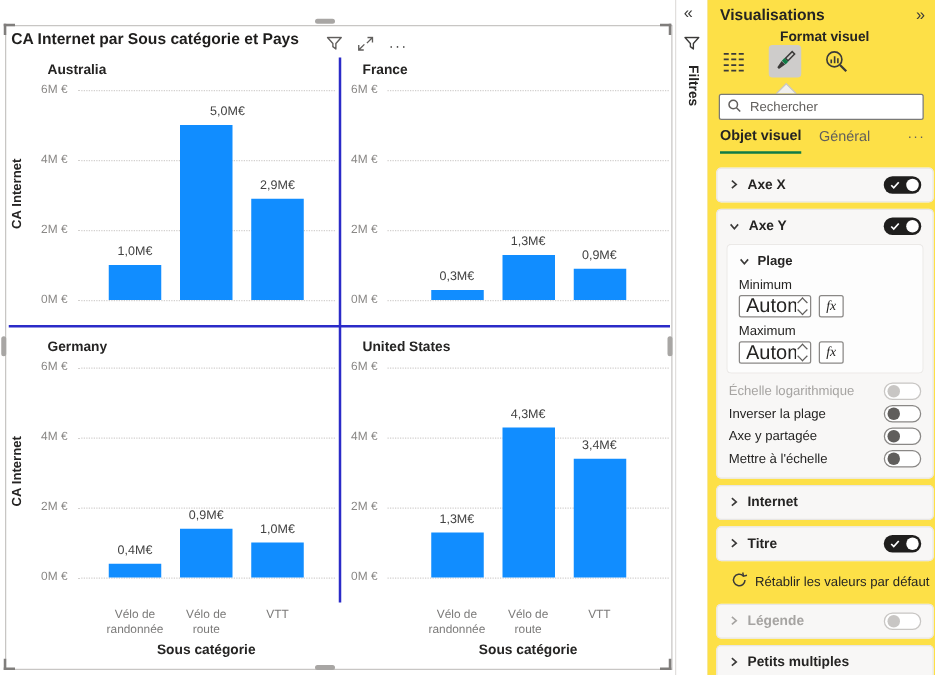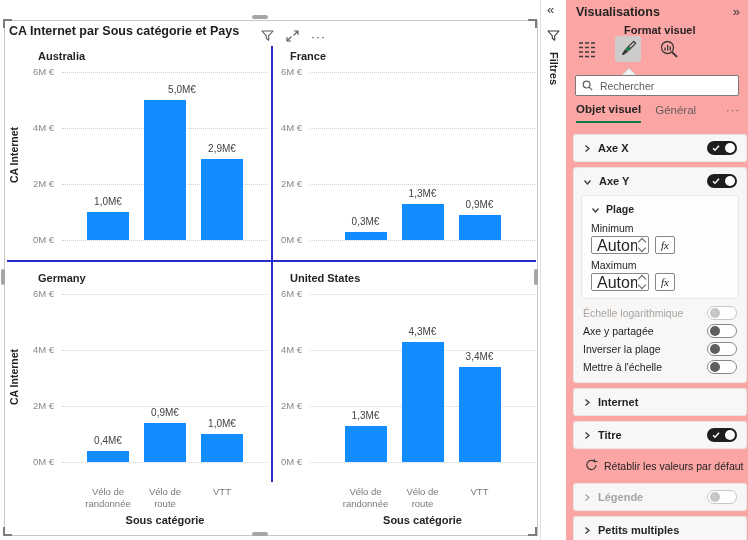--- a/index.html
+++ b/index.html
@@ -27,21 +27,21 @@
   .bar-label{position:absolute;font-size:10px;color:#424242;text-align:center;white-space:nowrap;}
   .cat-label{position:absolute;font-size:9.5px;color:#7b7a79;text-align:center;line-height:12px;}
   .axis-title{position:absolute;font-size:11px;font-weight:600;color:#252423;text-align:center;}
   .y-title{position:absolute;width:120px;font-size:10.5px;font-weight:600;color:#252423;text-align:center;transform:rotate(-90deg);}
   
   #filters-strip{position:absolute;left:540px;top:0;width:25px;height:540px;background:#fff;border-left:1px solid #e1dfdd;border-right:1px solid #e1dfdd;}
   #filters-strip .collapse{position:absolute;left:6px;top:2px;font-size:13px;color:#3b3a39;cursor:pointer;}
   #filters-strip .funnel{position:absolute;left:6px;top:28px;}
   #filters-strip .vtext{position:absolute;left:7px;top:52px;writing-mode:vertical-rl;font-size:11px;font-weight:600;color:#252423;}
   
-  #viz-pane{position:absolute;left:566px;top:0;width:182px;height:540px;background:#fca5a5;}
+  #viz-pane{position:absolute;left:566px;top:0;width:182px;height:540px;background:#fde047;}
   .pane-header{position:absolute;left:10px;top:4px;right:8px;display:flex;justify-content:space-between;align-items:center;}
   .pane-title{font-size:12.5px;font-weight:700;color:#252423;}
   .pane-expand{font-size:13px;color:#3b3a39;cursor:pointer;}
   .pane-sub{position:absolute;left:10px;top:24px;font-size:11px;font-weight:600;color:#252423;padding-left:48px;}
   .icon-row{position:absolute;left:8px;top:36px;display:flex;align-items:center;gap:15px;}
   .icon-btn{width:26px;height:26px;display:flex;align-items:center;justify-content:center;border-radius:3px;cursor:pointer;}
   .icon-btn.selected{background:#cecccb;}
   .notch{position:absolute;left:54px;top:62px;}
   .searchbox{position:absolute;left:9px;top:75px;width:164px;height:21px;background:#fff;border:1px solid #7a7a78;border-radius:2px;display:flex;align-items:center;padding:0 6px;box-sizing:border-box;gap:5px;}
   .searchbox input{border:0;outline:0;flex:1;font-size:10.5px;font-family:"Liberation Sans",sans-serif;color:#252423;background:transparent;}
@@ -342,28 +342,28 @@
         </div>
 
         <div class="tog-row">
           <span class="lbl disabled">Échelle logarithmique</span>
           <span class="spacer"></span>
           <span class="toggle disabled off">
               <span class="knob"></span>
             </span>
         </div>
         <div class="tog-row">
+          <span class="lbl">Inverser la plage</span>
+          <span class="spacer"></span>
+          <span class="toggle off">
+              <span class="knob"></span>
+            </span>
+        </div>
+        <div class="tog-row">
           <span class="lbl">Axe y partagée</span>
-          <span class="spacer"></span>
-          <span class="toggle off">
-              <span class="knob"></span>
-            </span>
-        </div>
-        <div class="tog-row">
-          <span class="lbl">Inverser la plage</span>
           <span class="spacer"></span>
           <span class="toggle off">
               <span class="knob"></span>
             </span>
         </div>
         <div class="tog-row">
           <span class="lbl">Mettre à l'échelle</span>
           <span class="spacer"></span>
           <span class="toggle off">
               <span class="knob"></span>

